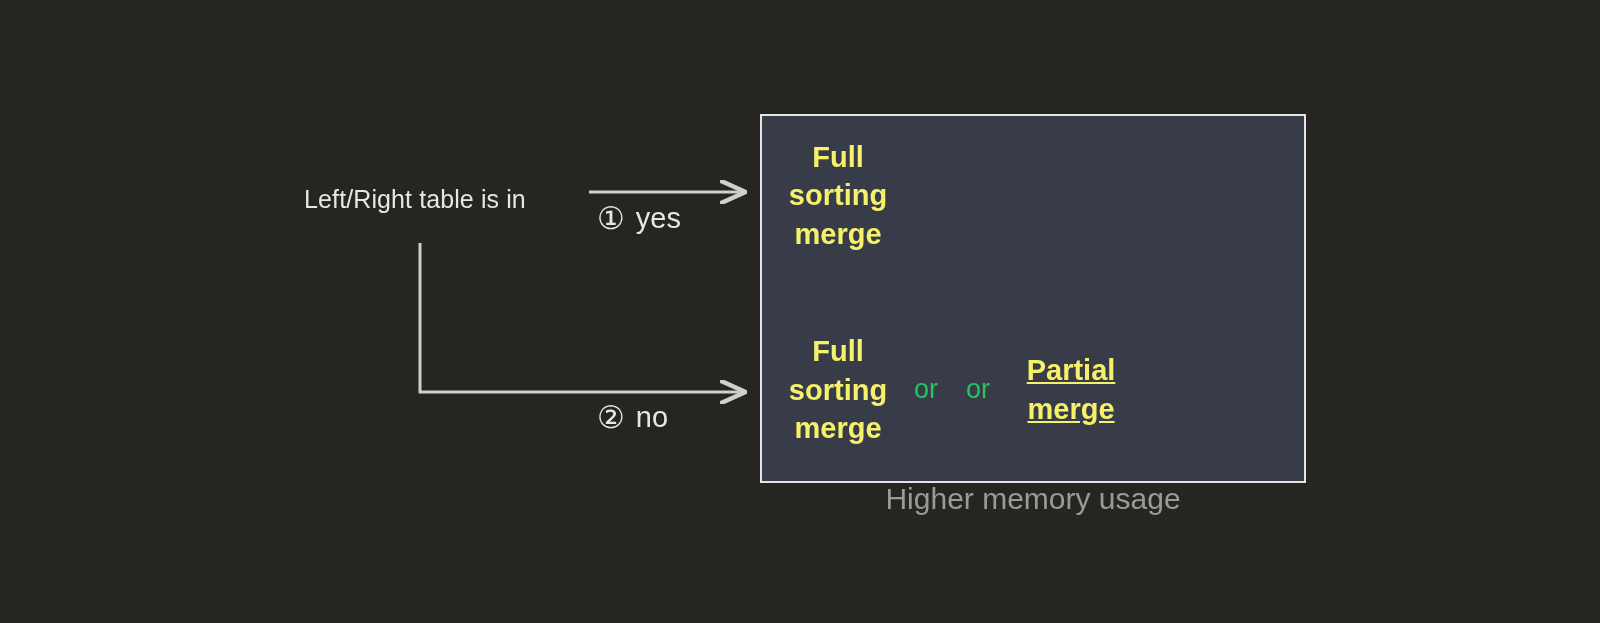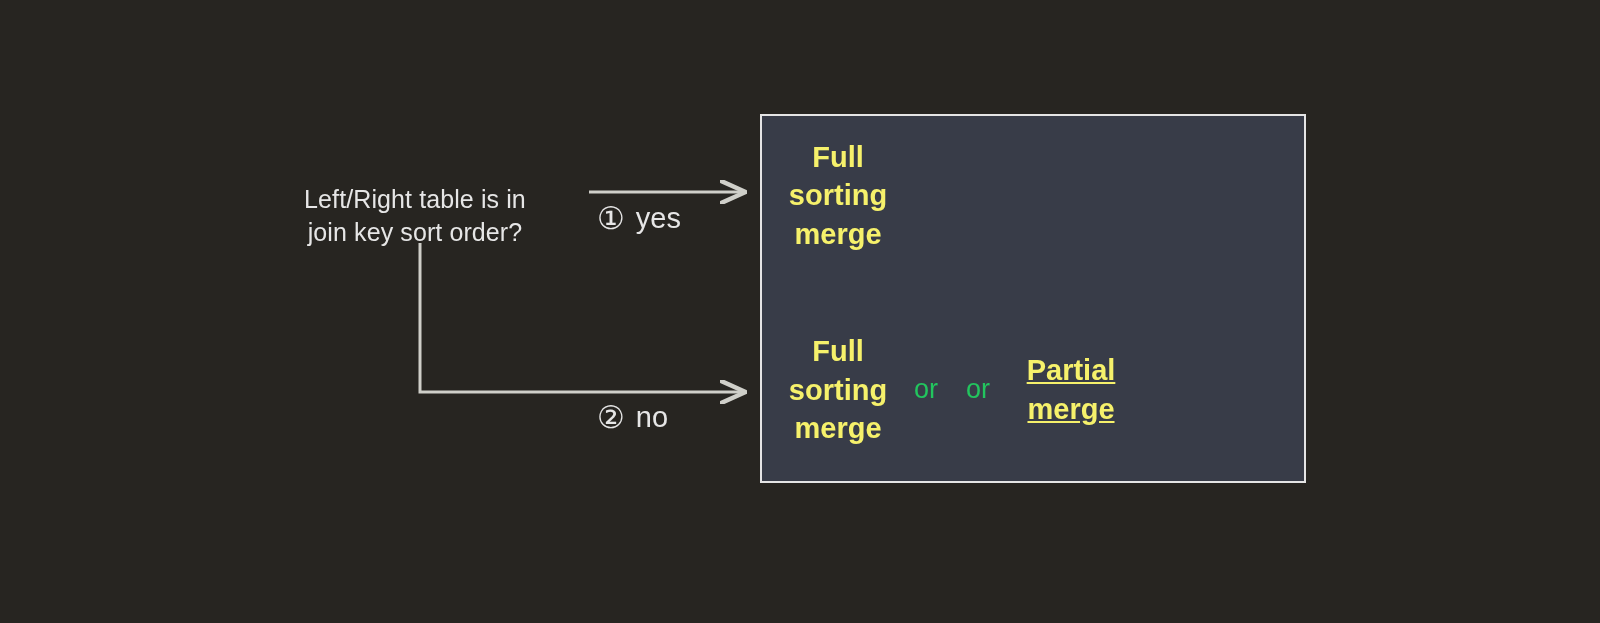--- a/index.html
+++ b/index.html
@@ -134,21 +134,20 @@
     flex: none;
   }
 </style>
 </head>
 <body>
 
 <div id="canvas">
 
   <div class="question">
     <span class="qline">Left/Right table is in</span>
-    <span class="qline">join key sort order?</span>
   </div>
 
   <svg id="connectors" viewBox="0 0 1600 623" xmlns="http://www.w3.org/2000/svg">
     <defs>
       <marker id="arrowhead" markerWidth="9" markerHeight="8" refX="8.2" refY="4" orient="auto" markerUnits="strokeWidth">
         <path d="M0.4,0.4 L8.4,4 L0.4,7.6" fill="none" stroke="#cfcfc9" stroke-width="1.5" stroke-linecap="round" stroke-linejoin="round"></path>
       </marker>
     </defs>
 
     <path d="M589,192 L745,192" fill="none" stroke="#cfcfc9" stroke-width="3" marker-end="url(#arrowhead)"></path>
@@ -158,20 +157,21 @@
 
   <div class="branch-label" id="label-yes">
     <span class="num">①</span>
     <span>yes</span>
   </div>
   <div class="branch-label" id="label-no">
     <span class="num">②</span>
     <span>no</span>
   </div>
 
+  <div class="mem-caption" id="caption-bottom">Higher memory usage</div>
 
   <div id="options-box">
 
     <div class="opt-row" id="row-yes">
       <div class="opt" id="opt-yes-merge">Full
 sorting
 merge</div>
     </div>
 
     <div class="opt-row" id="row-no">

